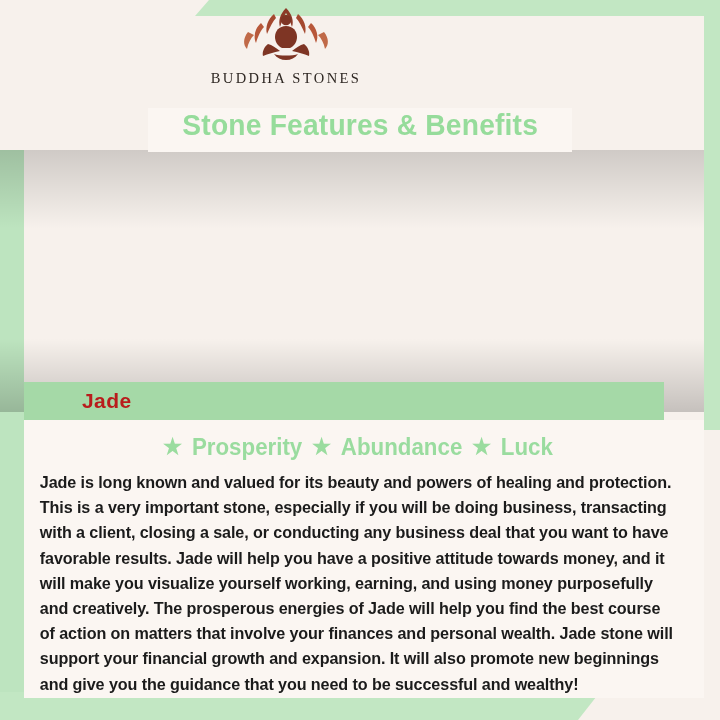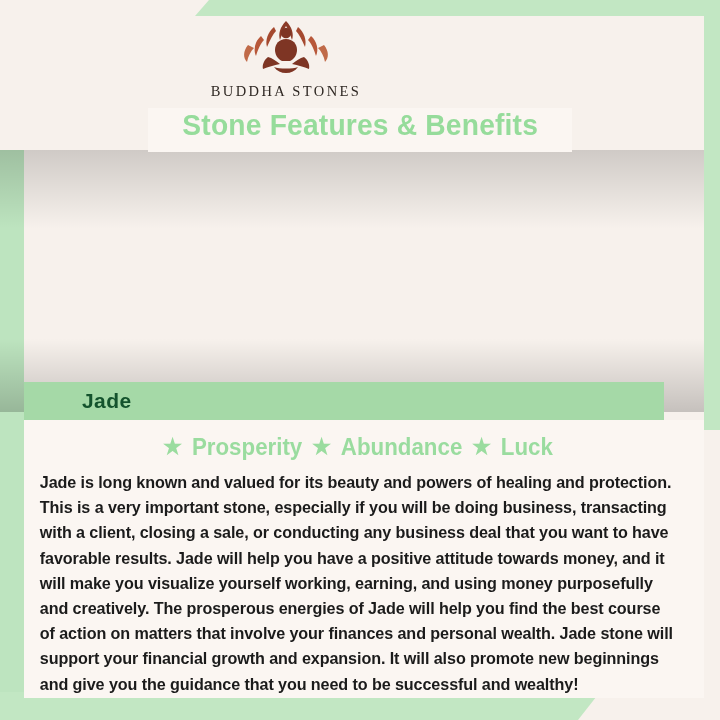--- a/index.html
+++ b/index.html
@@ -28,21 +28,21 @@
   .green-bottom {
     position:absolute; bottom:0; left:0; width:600px; height:28px;
     background:#c2e7c3;
     clip-path: polygon(0 0, 100% 0, calc(100% - 22px) 100%, 0 100%);
   }
 
   
   .header {
     position:absolute; top:0; left:0; width:572px; height:112px;
     display:flex; flex-direction:column;
-    align-items:center; justify-content:center;
+    align-items:center; 
     z-index:5;
   }
   .logo-mark { width:112px; height:66px; display:block; }
   .logo-text {
     margin-top:4px;
     font-family:"Liberation Serif", serif;
     font-size:14.5px;
     letter-spacing:2.4px;
     color:#2e2722;
     font-weight:400;
@@ -97,21 +97,21 @@
 
   
   .jade-banner {
     position:absolute; top:382px; left:24px; width:640px; height:38px;
     background:#a5d9a7;
     z-index:4;
     display:flex; align-items:center;
   }
   .jade-banner span {
     margin-left:58px;
-    font-size:21px; font-weight:700; color:#14532d;
+    font-size:21px; font-weight:700; color:#b91c1c;
     letter-spacing:0.4px;
   }
 
   
   .text-panel {
     position:absolute; top:420px; left:24px; width:680px; height:278px;
     background:#fbf6f2;
     z-index:3;
     padding:10px 14px 0 2px;
   }

